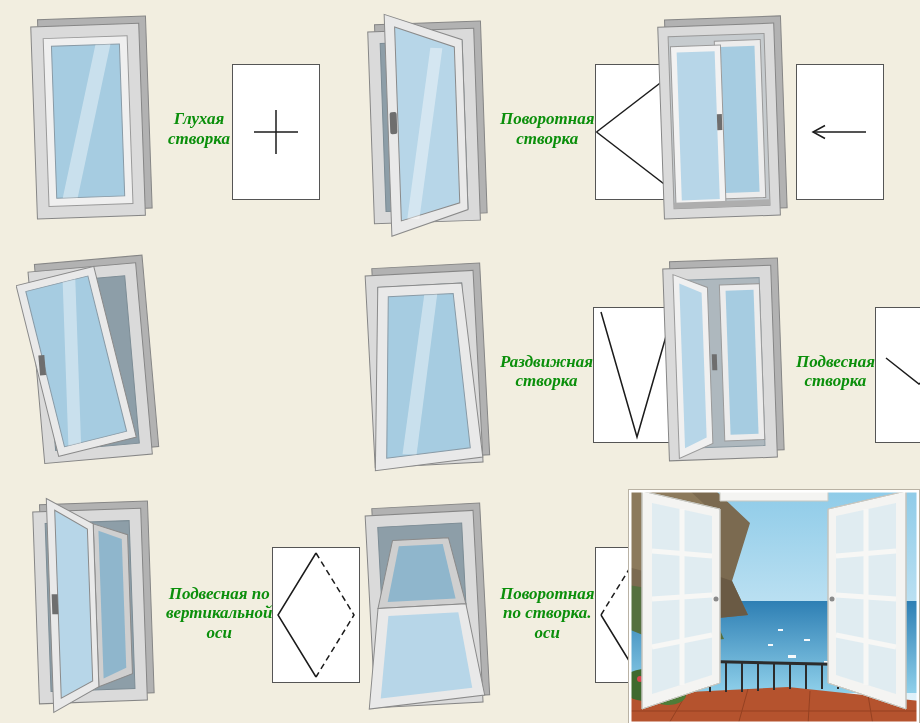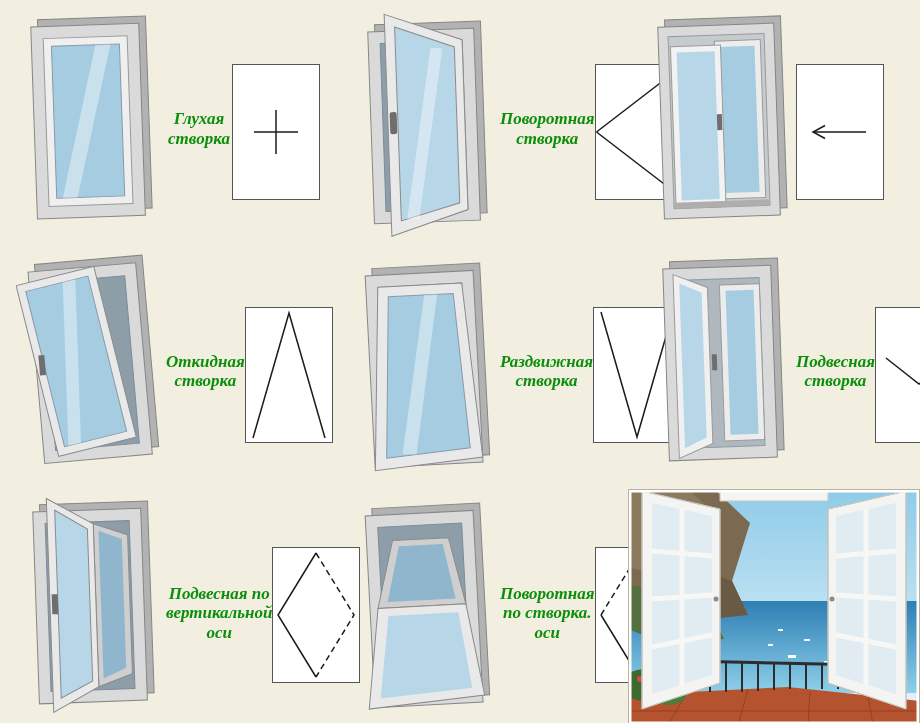--- a/index.html
+++ b/index.html
@@ -131,29 +131,20 @@
           <rect x="32" y="31" width="84" height="168" fill="#8d9ea8" stroke="#7c8c95"></rect>
           <g transform="rotate(-9 74 199)">
             <rect x="34" y="23" width="80" height="176" fill="#e9e9e9" stroke="#8a8a8a"></rect>
             <rect x="42" y="31" width="64" height="160" fill="#a6cce1" stroke="#889aa6"></rect>
             <polygon points="46,191 80,31 93,31 59,191" fill="#ffffff" opacity="0.4"></polygon>
           </g>
           <rect x="23" y="103" width="6" height="20" fill="#6e6e6e"></rect>
         </g>
       </svg>
     </figure>
-    <div class="side">
-      <h3 class="label">Откидная створка</h3>
-      <figure class="schematic">
-        <svg viewBox="0 0 88 136" width="88" height="136">
-          <rect x="0.5" y="0.5" width="87" height="135" fill="#ffffff" stroke="#555555"></rect>
-          <polyline points="8,131 44,6 80,131" stroke="#1b1b1b" stroke-width="1.5" fill="none"></polyline>
-        </svg>
-      </figure>
-    </div>
   </section>
 
   <section class="cell c2">
     <figure class="window-art">
       <svg viewBox="0 0 150 226" width="150" height="226">
         <g transform="rotate(-3 75 113)">
           <rect x="27" y="12" width="108" height="192" fill="#b2b2b2" stroke="#868686"></rect>
           <rect x="20" y="19" width="108" height="192" fill="#dadada" stroke="#868686"></rect>
           <rect x="32" y="31" width="84" height="168" fill="#8d9ea8" stroke="#7c8c95"></rect>
           <polygon points="32,31 116,31 128,206 20,214" fill="#e9e9e9" stroke="#8a8a8a"></polygon>

